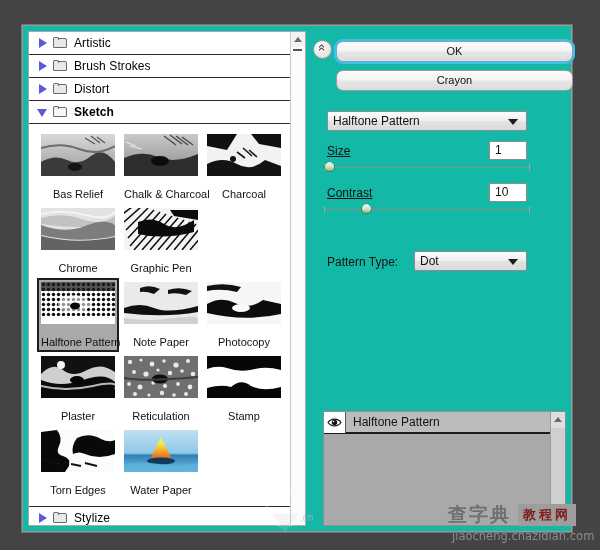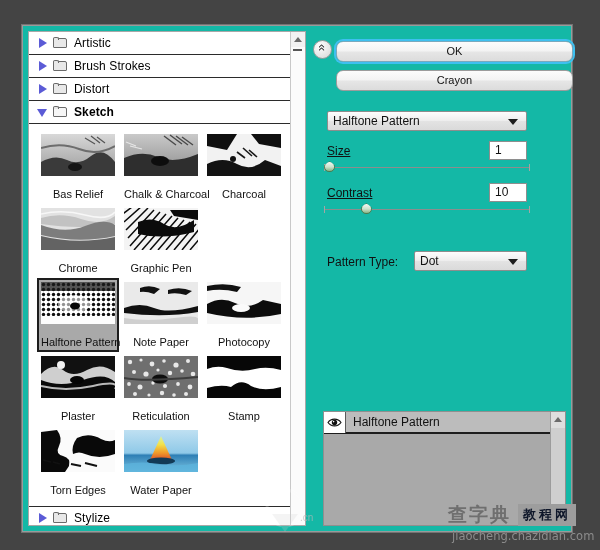--- a/index.html
+++ b/index.html
@@ -412,21 +412,21 @@
     font-size: 19px;
     font-weight: bold;
     color: #6f6f6f;
     letter-spacing: 2px;
     font-family: "DejaVu Sans", sans-serif;
   }
   #wm-box {
     position: absolute;
     left: 88px; top: 6px;
     background: #9d9d9d;
-    color: #0f172a;
+    color: #7f1d1d;
     font-size: 13px;
     font-weight: bold;
     padding: 2px 5px;
     letter-spacing: 3px;
     font-family: Liberation Serif, serif;
   }
   #wm-url {
     position: absolute;
     left: 22px; top: 31px;
     font-size: 11.5px;

